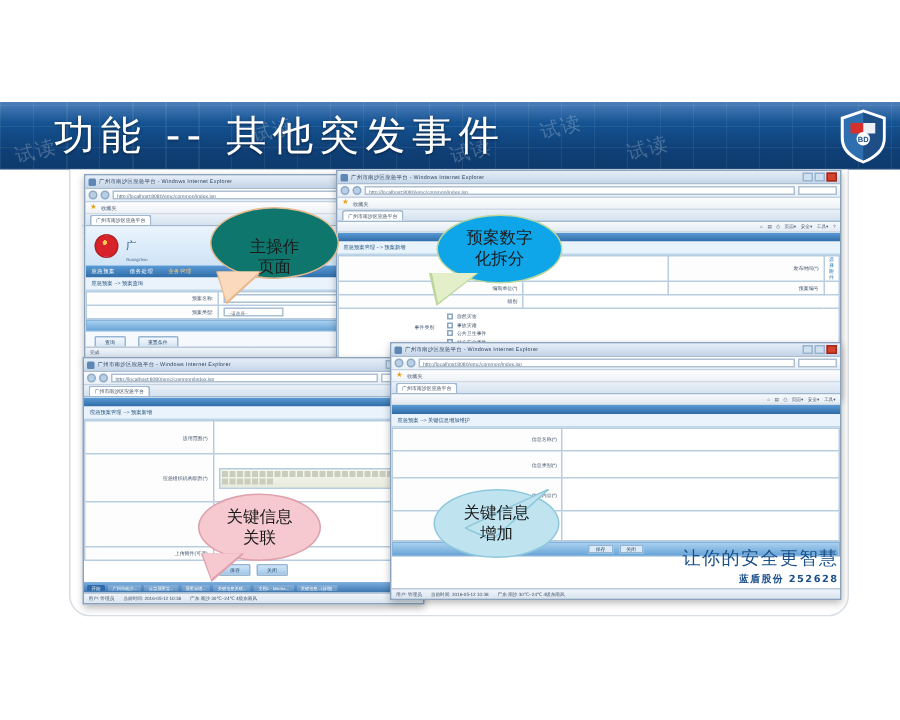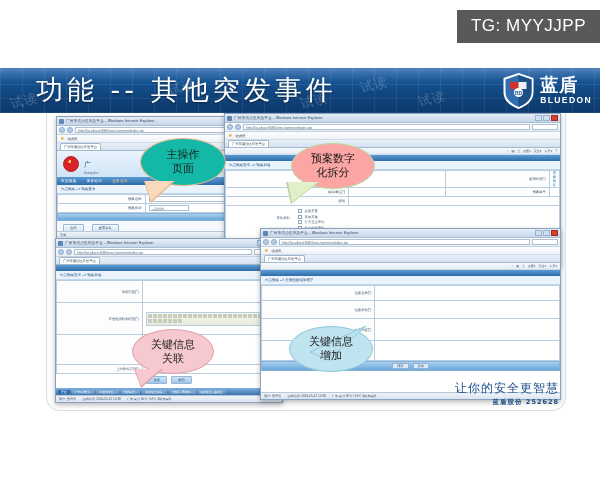--- a/index.html
+++ b/index.html
@@ -147,31 +147,31 @@
   .rte-tb i{ display:block; width:4px; height:4px; background:#c9cdbb; }
 
   
   .bub { position:absolute; display:flex; align-items:center; justify-content:center;
          text-align:center; line-height:1.25; font-family:"DejaVu Sans","Liberation Sans",sans-serif;
          color:#1a1a1a; }
   .bub .txt{ position:relative; z-index:2; }
   .bub .tail{ position:absolute; z-index:1; }
 
   .bub1 { left:140px; top:138px; width:86px; height:48px;
-          background:#14b8a6; border:1px solid #e6b98e; border-radius:50%/50%;
-          font-size:11px; }
+          background:#0f766e; border:1px solid #e6b98e; border-radius:50%/50%;
+          font-size:11px;align-items:flex-end; }
   .bub1 .tail{ left:4px; bottom:-16px; width:0;height:0;
           border-left:6px solid transparent; border-right:22px solid transparent;
           border-top:20px solid #fbd9bc; }
   .bub1 .tailb{ position:absolute; left:3px; bottom:-18px; width:0;height:0;
           border-left:7px solid transparent; border-right:24px solid transparent;
           border-top:22px solid #e6b98e; z-index:0;}
 
   .bub2 { left:291px; top:143px; width:84px; height:46px;
-          background:#fca5a5; border:1px solid #bcd79a; border-radius:50%/50%;
+          background:#0ea5e9; border:1px solid #bcd79a; border-radius:50%/50%;
           font-size:11px; }
   .bub2 .tail{ left:-4px; bottom:-14px; width:0;height:0;
           border-left:4px solid transparent; border-right:26px solid transparent;
           border-top:20px solid #e2efc8; }
   .bub2 .tailb{ position:absolute; left:-6px; bottom:-16px; width:0;height:0;
           border-left:5px solid transparent; border-right:28px solid transparent;
           border-top:22px solid #bcd79a; z-index:0;}
 
   .bub3 { left:132px; top:329px; width:82px; height:45px;
           background:#f5c9cf; border:1px solid #dfa0ab; border-radius:50%/50%;
@@ -193,21 +193,20 @@
     position:absolute; left:0; bottom:22px; background:#595959; color:#fff;
     font-size:15px; padding:7px 16px 8px 16px; letter-spacing:.2px;
     font-family:"Liberation Sans",sans-serif;
   }
 </style>
 </head>
 <body>
 
 <div class="page">
 
-  <div class="tg-tag">TG: MYYJJPP</div>
 
   <div class="banner">
     <div class="grid"></div>
     <div class="sheen"></div>
     <div class="bn-wm" style="left:10px; top:24px;">试读</div>
     <div class="bn-wm" style="left:168px; top:10px;">试读</div>
     <div class="bn-wm" style="left:300px; top:24px;">试读</div>
     <div class="bn-wm" style="left:360px; top:8px;">试读</div>
     <div class="bn-wm" style="left:418px; top:22px;">试读</div>
 
@@ -217,24 +216,20 @@
       <div class="shield">
         <svg viewBox="0 0 66 76" width="33" height="38" aria-hidden="true">
           <path d="M33 2 L63 12 V40 C63 58 49 68 33 74 C17 68 3 58 3 40 V12 Z" fill="#ffffff"></path>
           <path d="M33 6 L59 15 V40 C59 55 47 64 33 70 C19 64 7 55 7 40 V15 Z" fill="#2f6fb0"></path>
           <path d="M33 6 L59 15 V40 C59 55 47 64 33 70 Z" fill="#1d4f86"></path>
           <path d="M16 20 L33 20 V34 L16 34 Z" fill="#d6302c"></path>
           <path d="M33 20 L49 20 V34 L33 34 Z" fill="#ffffff" opacity=".92"></path>
           <circle cx="33" cy="41" r="9" fill="#ffffff"></circle>
           <text x="33" y="45" font-size="10" font-weight="bold" text-anchor="middle" fill="#1d4f86" font-family="Liberation Sans, sans-serif">BD</text>
         </svg>
-      </div>
-      <div>
-        <div class="brand-cn">蓝盾</div>
-        <div class="brand-en">BLUEDON</div>
       </div>
     </div>
   </div>
 
   <div class="frame">
     <div class="wm" style="left:8px;  top:30px;">试读</div>
     <div class="wm" style="left:8px;  top:170px;">试读</div>
     <div class="wm" style="left:120px;top:120px;">试读</div>
     <div class="wm" style="left:240px;top:60px;">试读</div>
     <div class="wm" style="left:330px;top:210px;">试读</div>
@@ -554,21 +549,21 @@
           <span style="font-size:3.2px;color:#1d4161;background:#dceaf7;border:1px solid #8fb6d8;padding:0 4px;">关闭</span>
         </div>
       </div>
       <div class="win-status">
         <span>用户: 管理员</span>
         <span>当前时间: 2016-05-12 10:38</span>
         <span>广东 南沙 30℃~24℃ 4级东南风</span>
       </div>
     </div>
 
-    <div style="position:absolute; right:6px; bottom:3px; text-align:right;">
+    <div style="position:absolute; right:6px; bottom:19px; text-align:right;">
       <div style="color:#1a4f8a; font-size:12px; letter-spacing:1px; font-family:'DejaVu Sans',sans-serif;">让你的安全更智慧</div>
       <div style="color:#1a4f8a; font-size:6.5px; letter-spacing:1px; font-weight:bold; margin-top:1px; font-family:'DejaVu Sans',sans-serif;">蓝盾股份 252628</div>
     </div>
   </div>
 
   <div class="bub bub1">
     <span class="tailb"></span>
       <span class="tail"></span>
     <span class="txt">
       <span>主操作</span><br>

